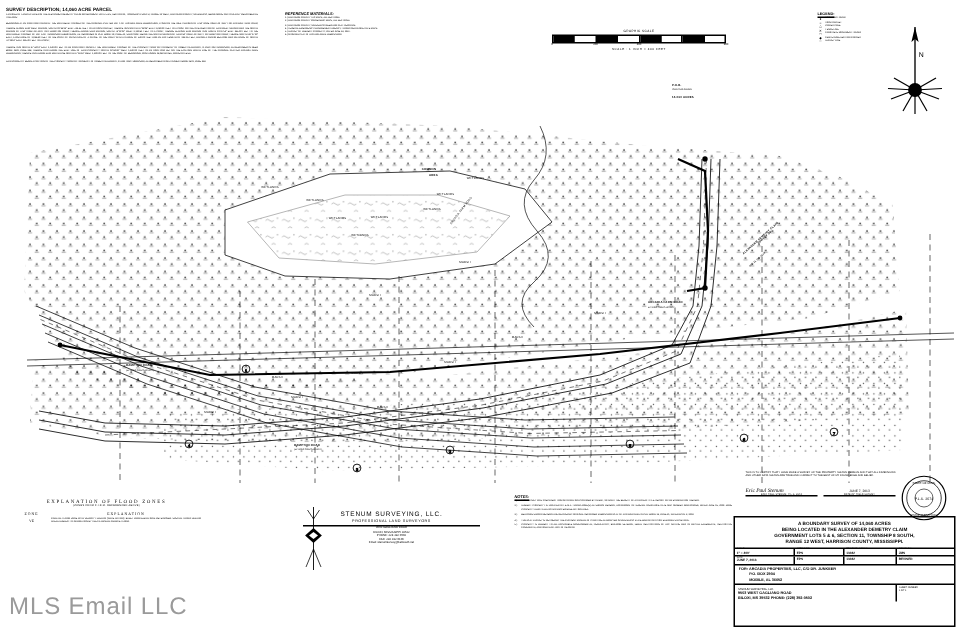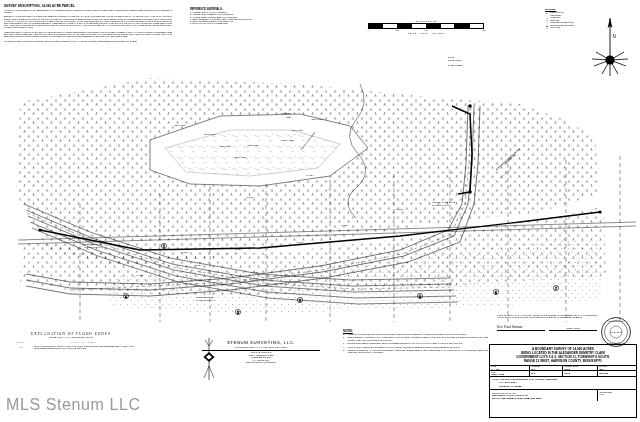--- a/index.html
+++ b/index.html
@@ -481,15 +481,15 @@
         <div class="b">9503 WEST GAGLIANO ROAD</div>
         <div class="b">BILOXI, MS 39532    PHONE: (228) 392-0502</div>
       </div>
       <div class="botr">
         <div>SHEET NUMBER</div>
         <div>1 OF 1</div>
       </div>
     </div>
   </div>
 
-  <div class="abs" id="wm">MLS Stenum LLC</div>
+  <div class="abs" id="wm">MLS Email LLC</div>
 
 </div>
 
 </body></html>

